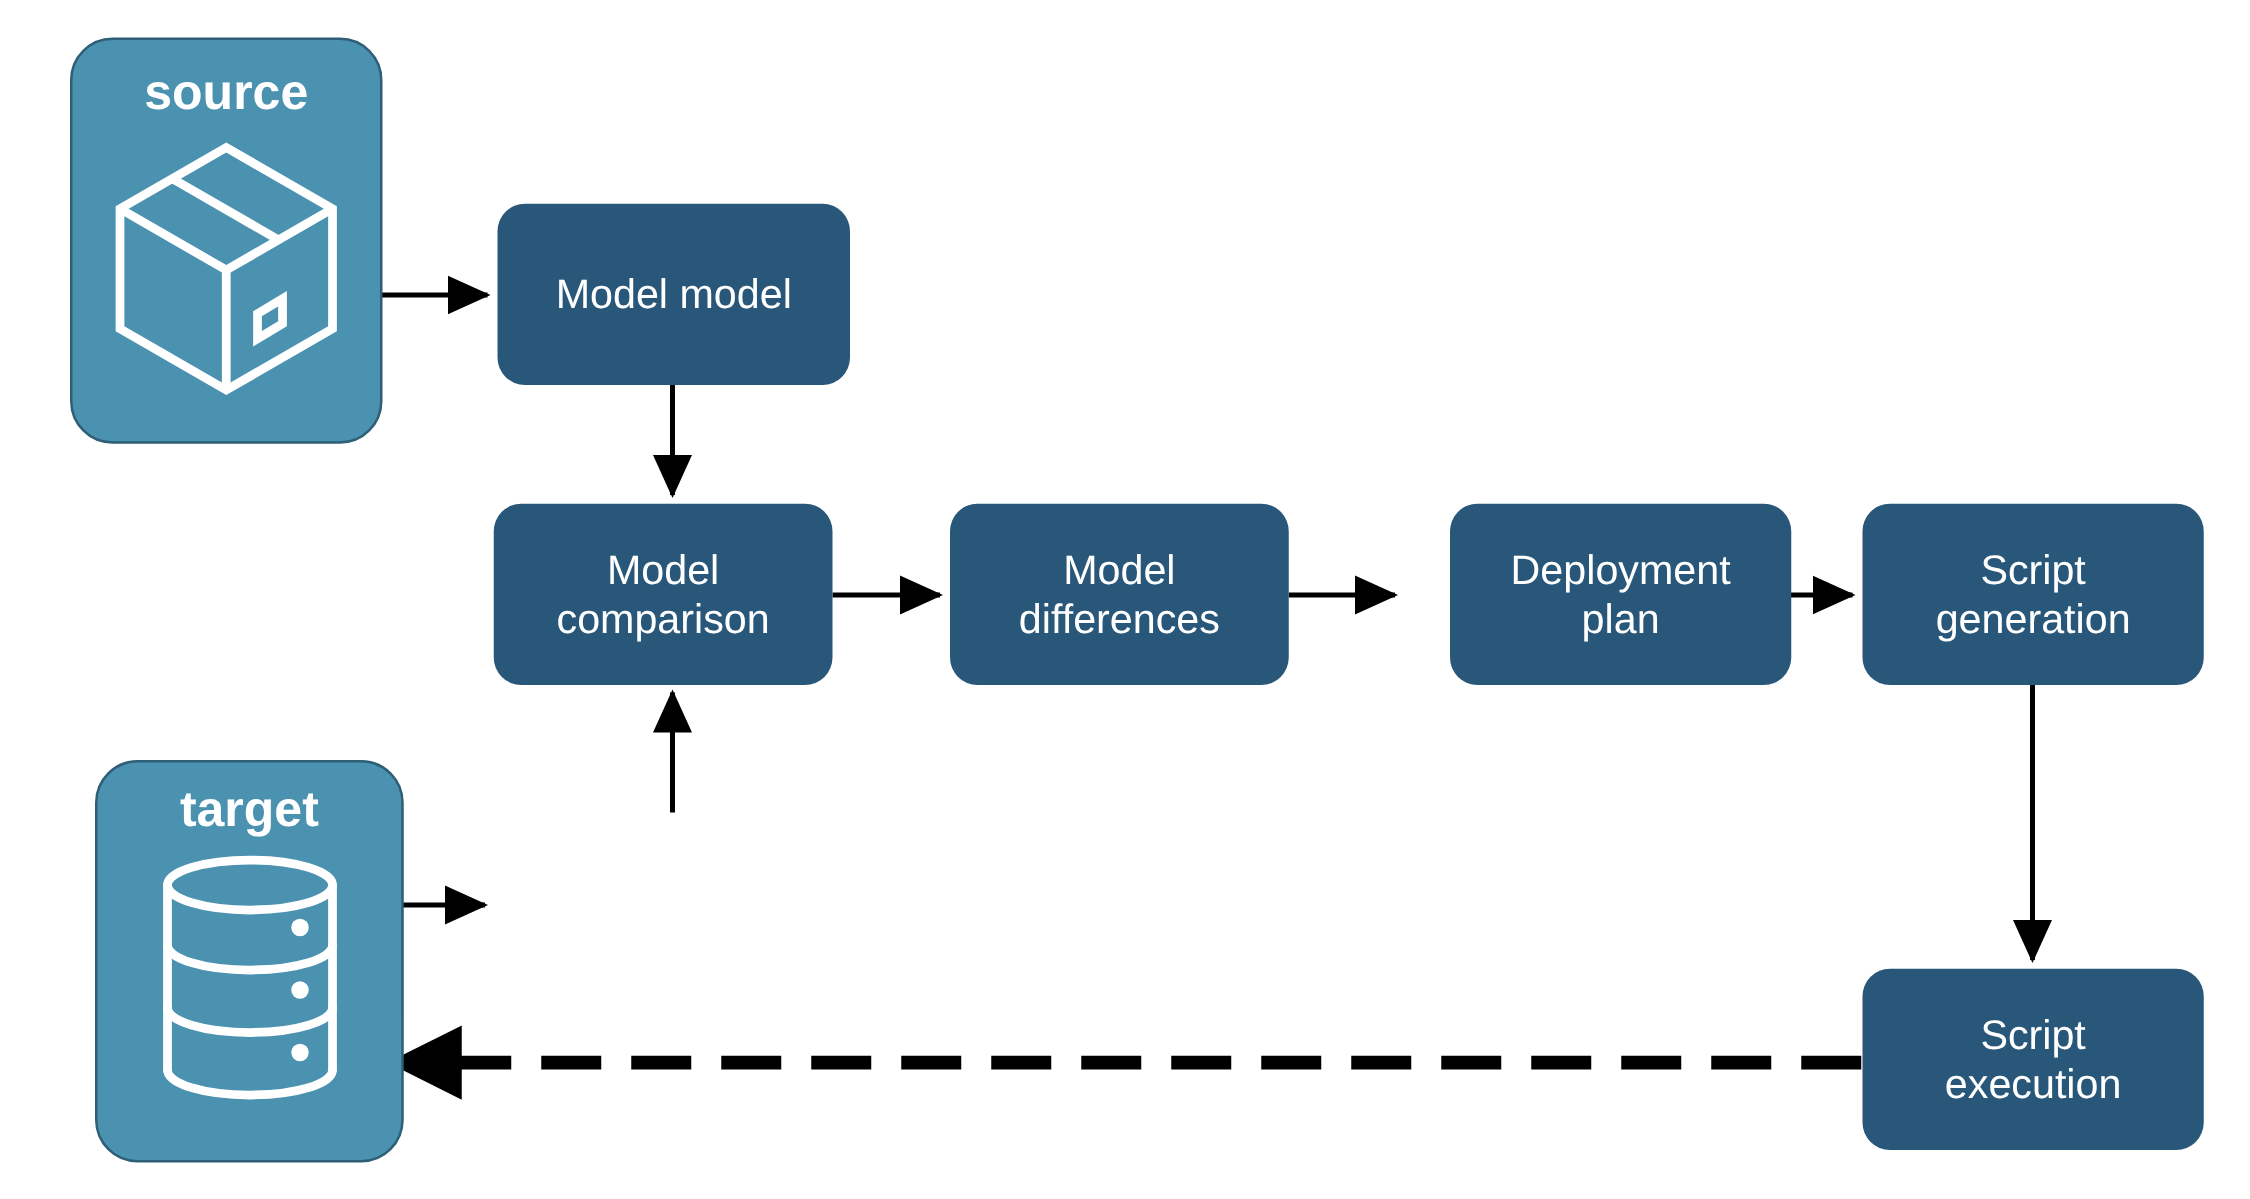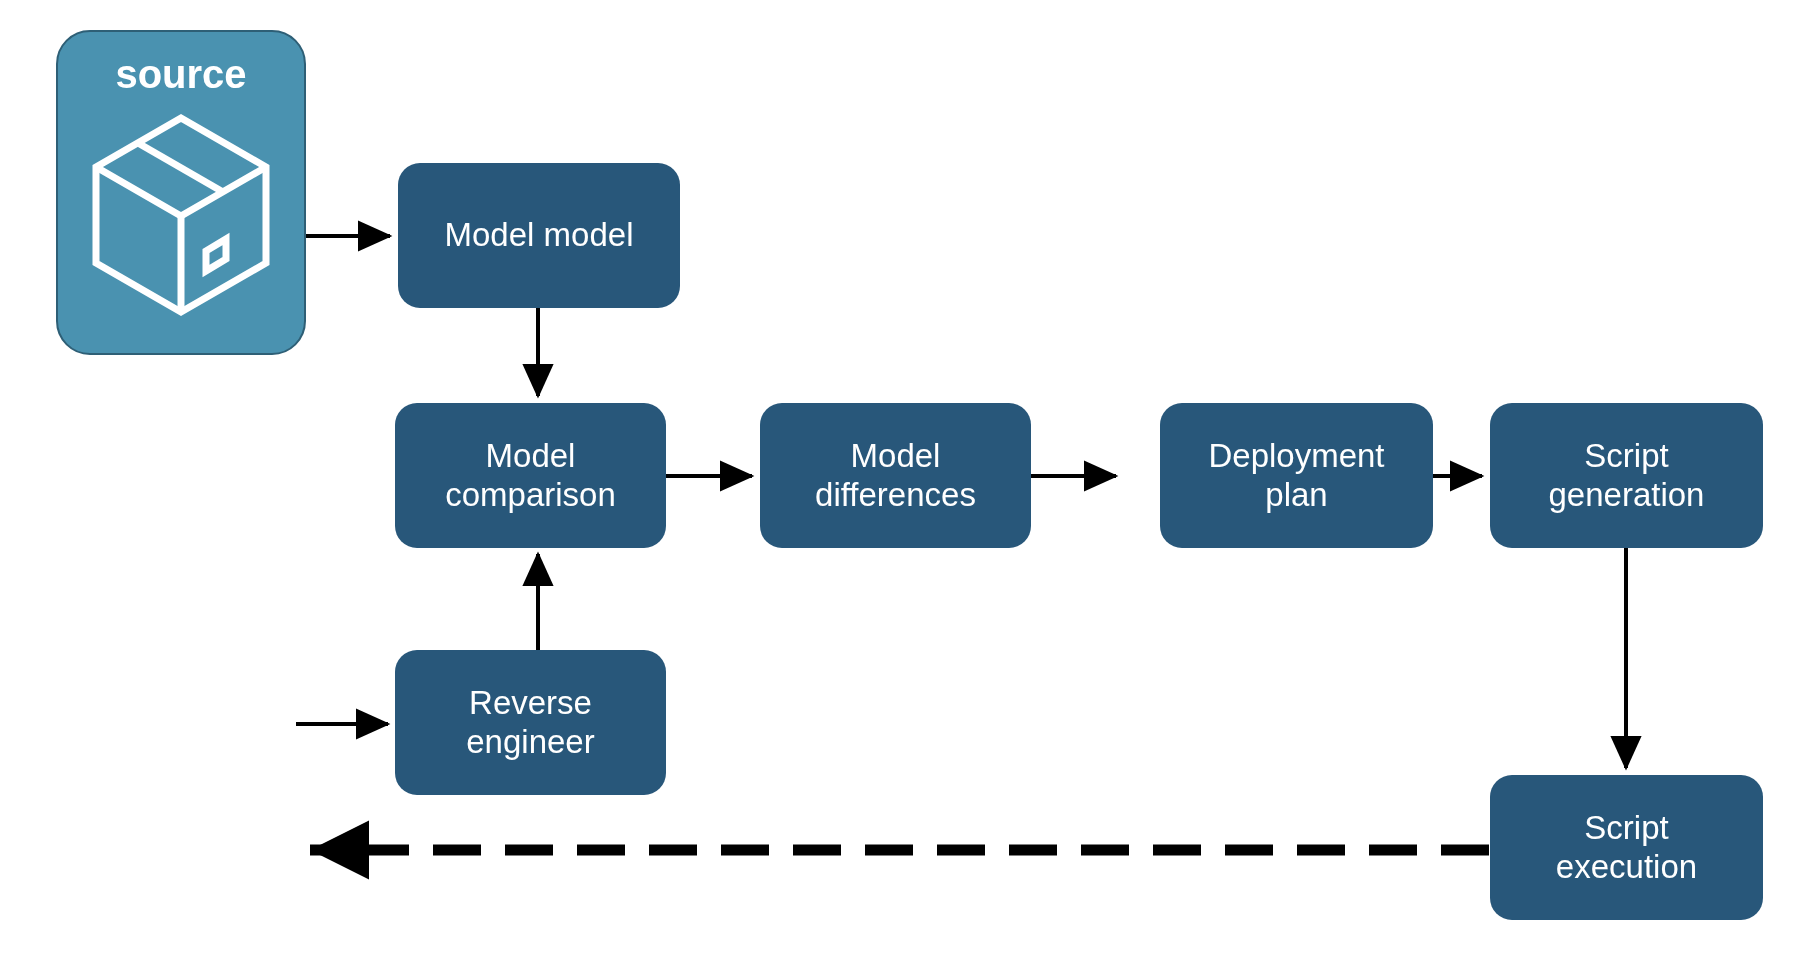--- a/index.html
+++ b/index.html
@@ -115,34 +115,57 @@
           <path d="M93 104 L93 200"></path>
 
           <path d="M50 31 L135 80"></path>
 
           <path d="M118 139 L138 127 L138 147 L118 159 Z"></path>
         </g>
       </svg>
     </span>
   </div>
 
+  <div class="endpoint-card" style="left:48px; top:608px; width:247px; height:322px; padding-top:18px;">
+    <div class="endpoint-title">target</div>
+    <span class="endpoint-icon" style="margin-top:14px;">
+      <svg width="150" height="200" viewBox="0 0 150 200" xmlns="http://www.w3.org/2000/svg">
+        <g fill="none" stroke="#ffffff" stroke-width="7" stroke-linecap="round">
+
+          <path d="M9 26 L9 174"></path>
+          <path d="M141 26 L141 174"></path>
+
+          <ellipse cx="75" cy="26" rx="66" ry="20"></ellipse>
+
+          <path d="M9 74 C9 85 38 94 75 94 C112 94 141 85 141 74"></path>
+
+          <path d="M9 124 C9 135 38 144 75 144 C112 144 141 135 141 124"></path>
+
+          <path d="M9 174 C9 185 38 194 75 194 C112 194 141 185 141 174"></path>
+        </g>
+        <g fill="#ffffff">
+          <circle cx="115" cy="60" r="7"></circle>
+          <circle cx="115" cy="110" r="7"></circle>
+          <circle cx="115" cy="160" r="7"></circle>
+        </g>
+      </svg>
+    </span>
+  </div>
 
   <div class="process-box" style="left:398px; top:163px; width:282px; height:145px;">Model model</div>
 
   <div class="process-box" style="left:395px; top:403px; width:271px; height:145px;">Model
 comparison</div>
 
   <div class="process-box" style="left:760px; top:403px; width:271px; height:145px;">Model
 differences</div>
 
   <div class="process-box" style="left:1124px; top:403px; width:273px; height:145px;margin-left:36px;">Deployment
 plan</div>
 
   <div class="process-box" style="left:1490px; top:403px; width:273px; height:145px;">Script
 generation</div>
 
-  <div class="process-box" style="left:395px; top:650px; width:271px; height:145px;">Reverse
-engineer</div>
 
   <div class="process-box" style="left:1490px; top:775px; width:273px; height:145px;">Script
 execution</div>
 
 </div>
 
 </body></html>

